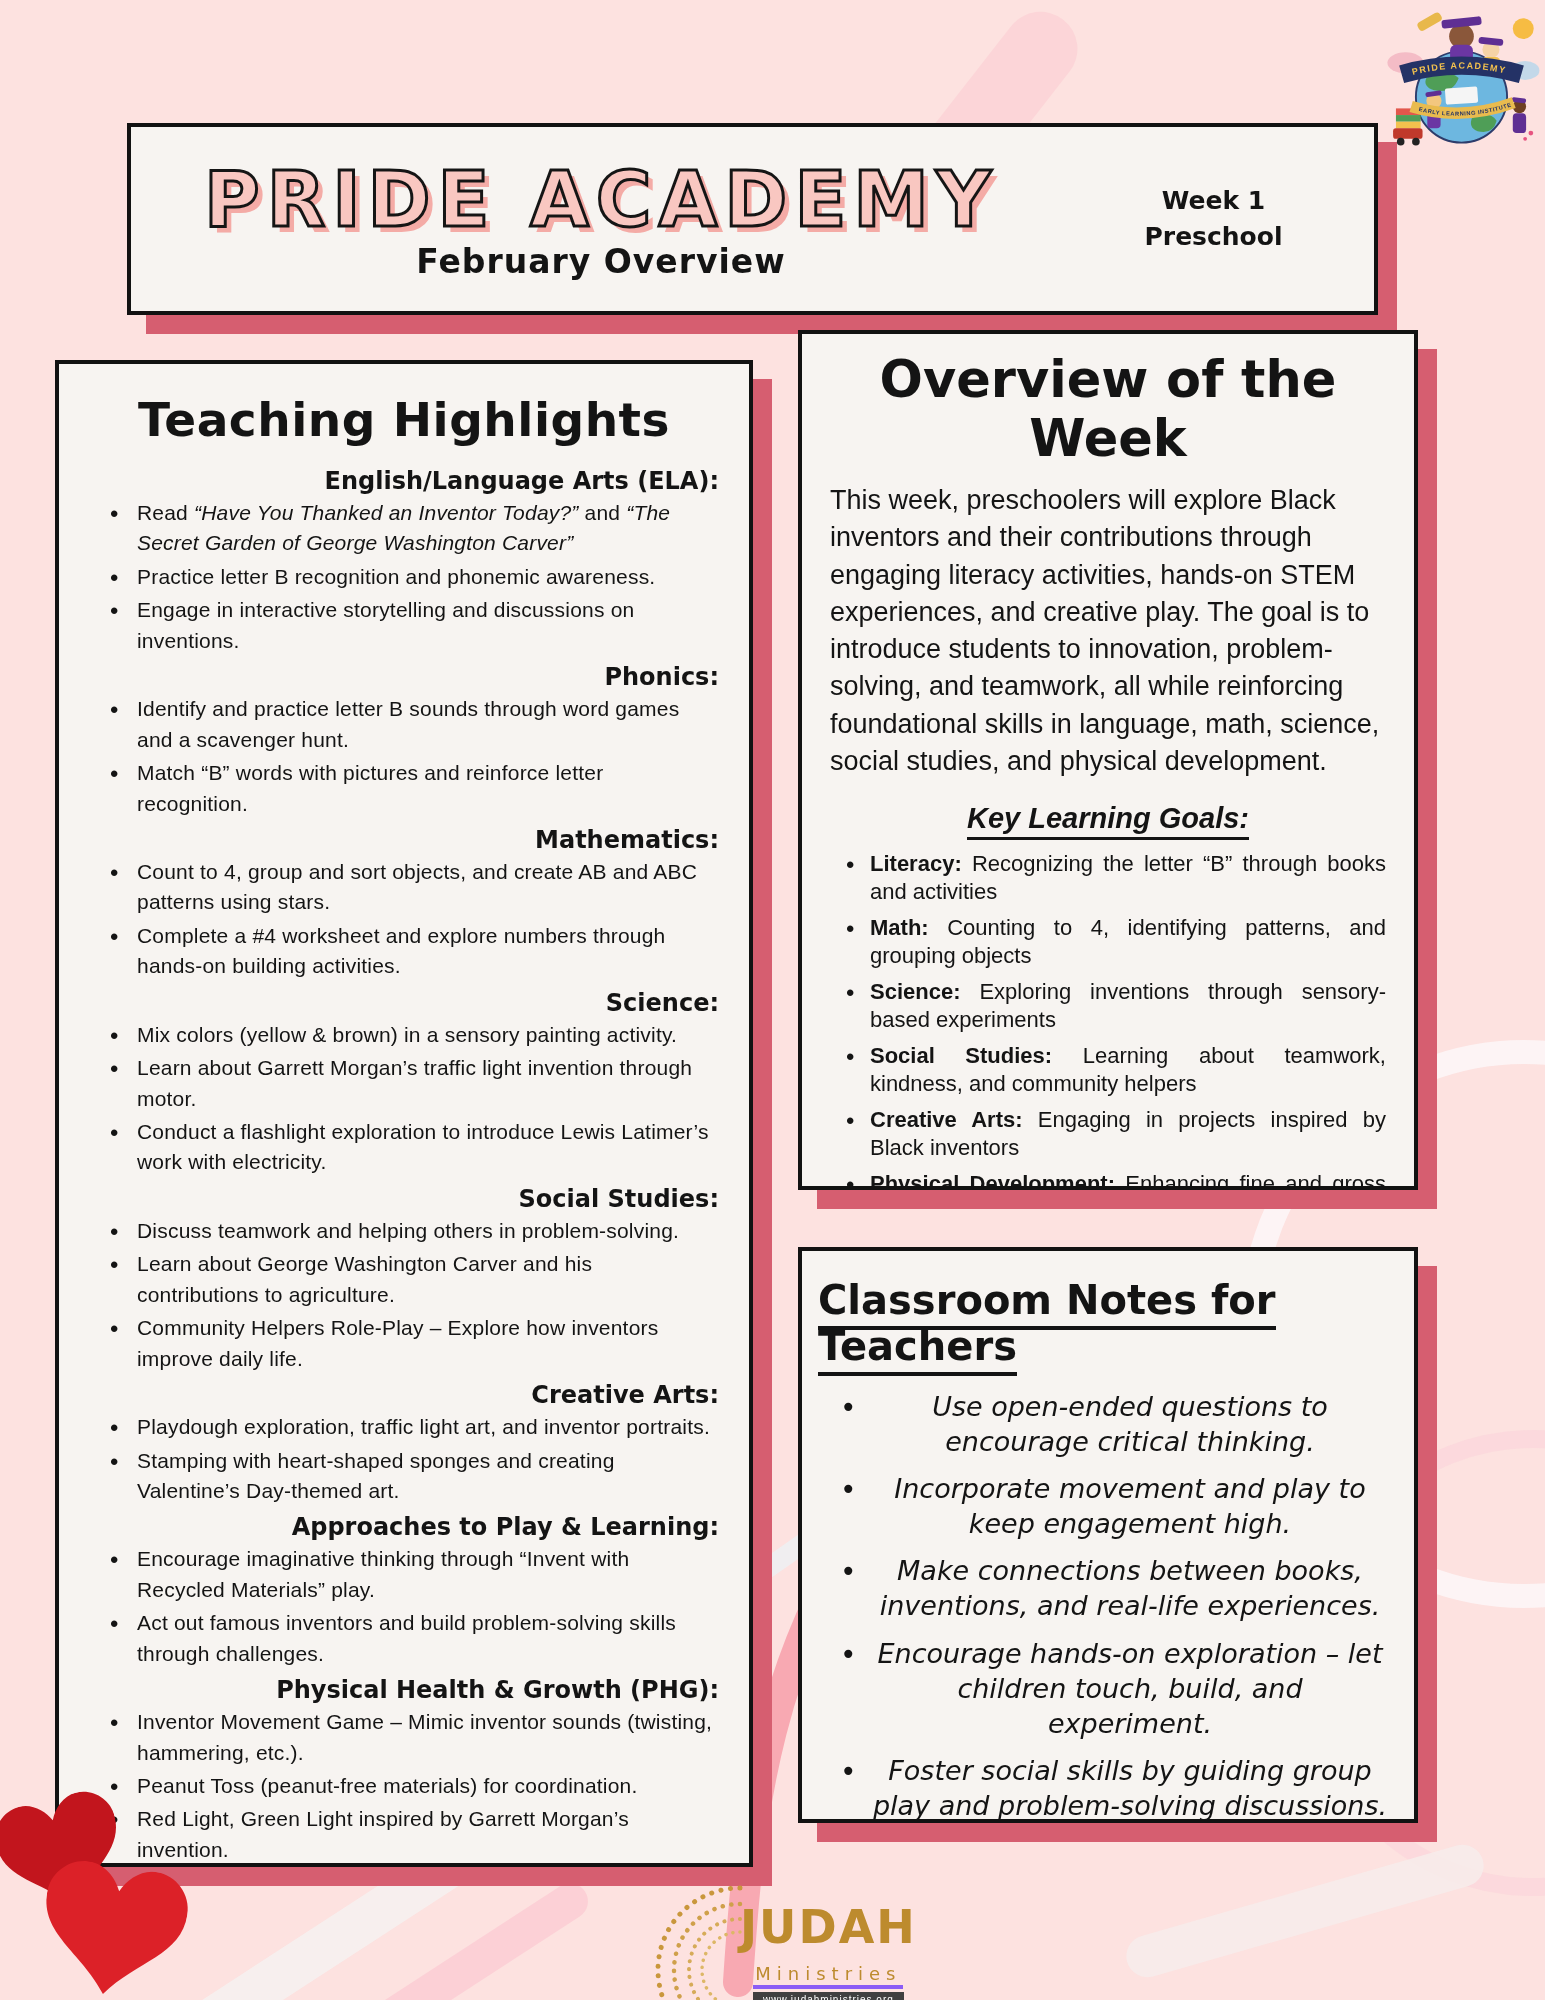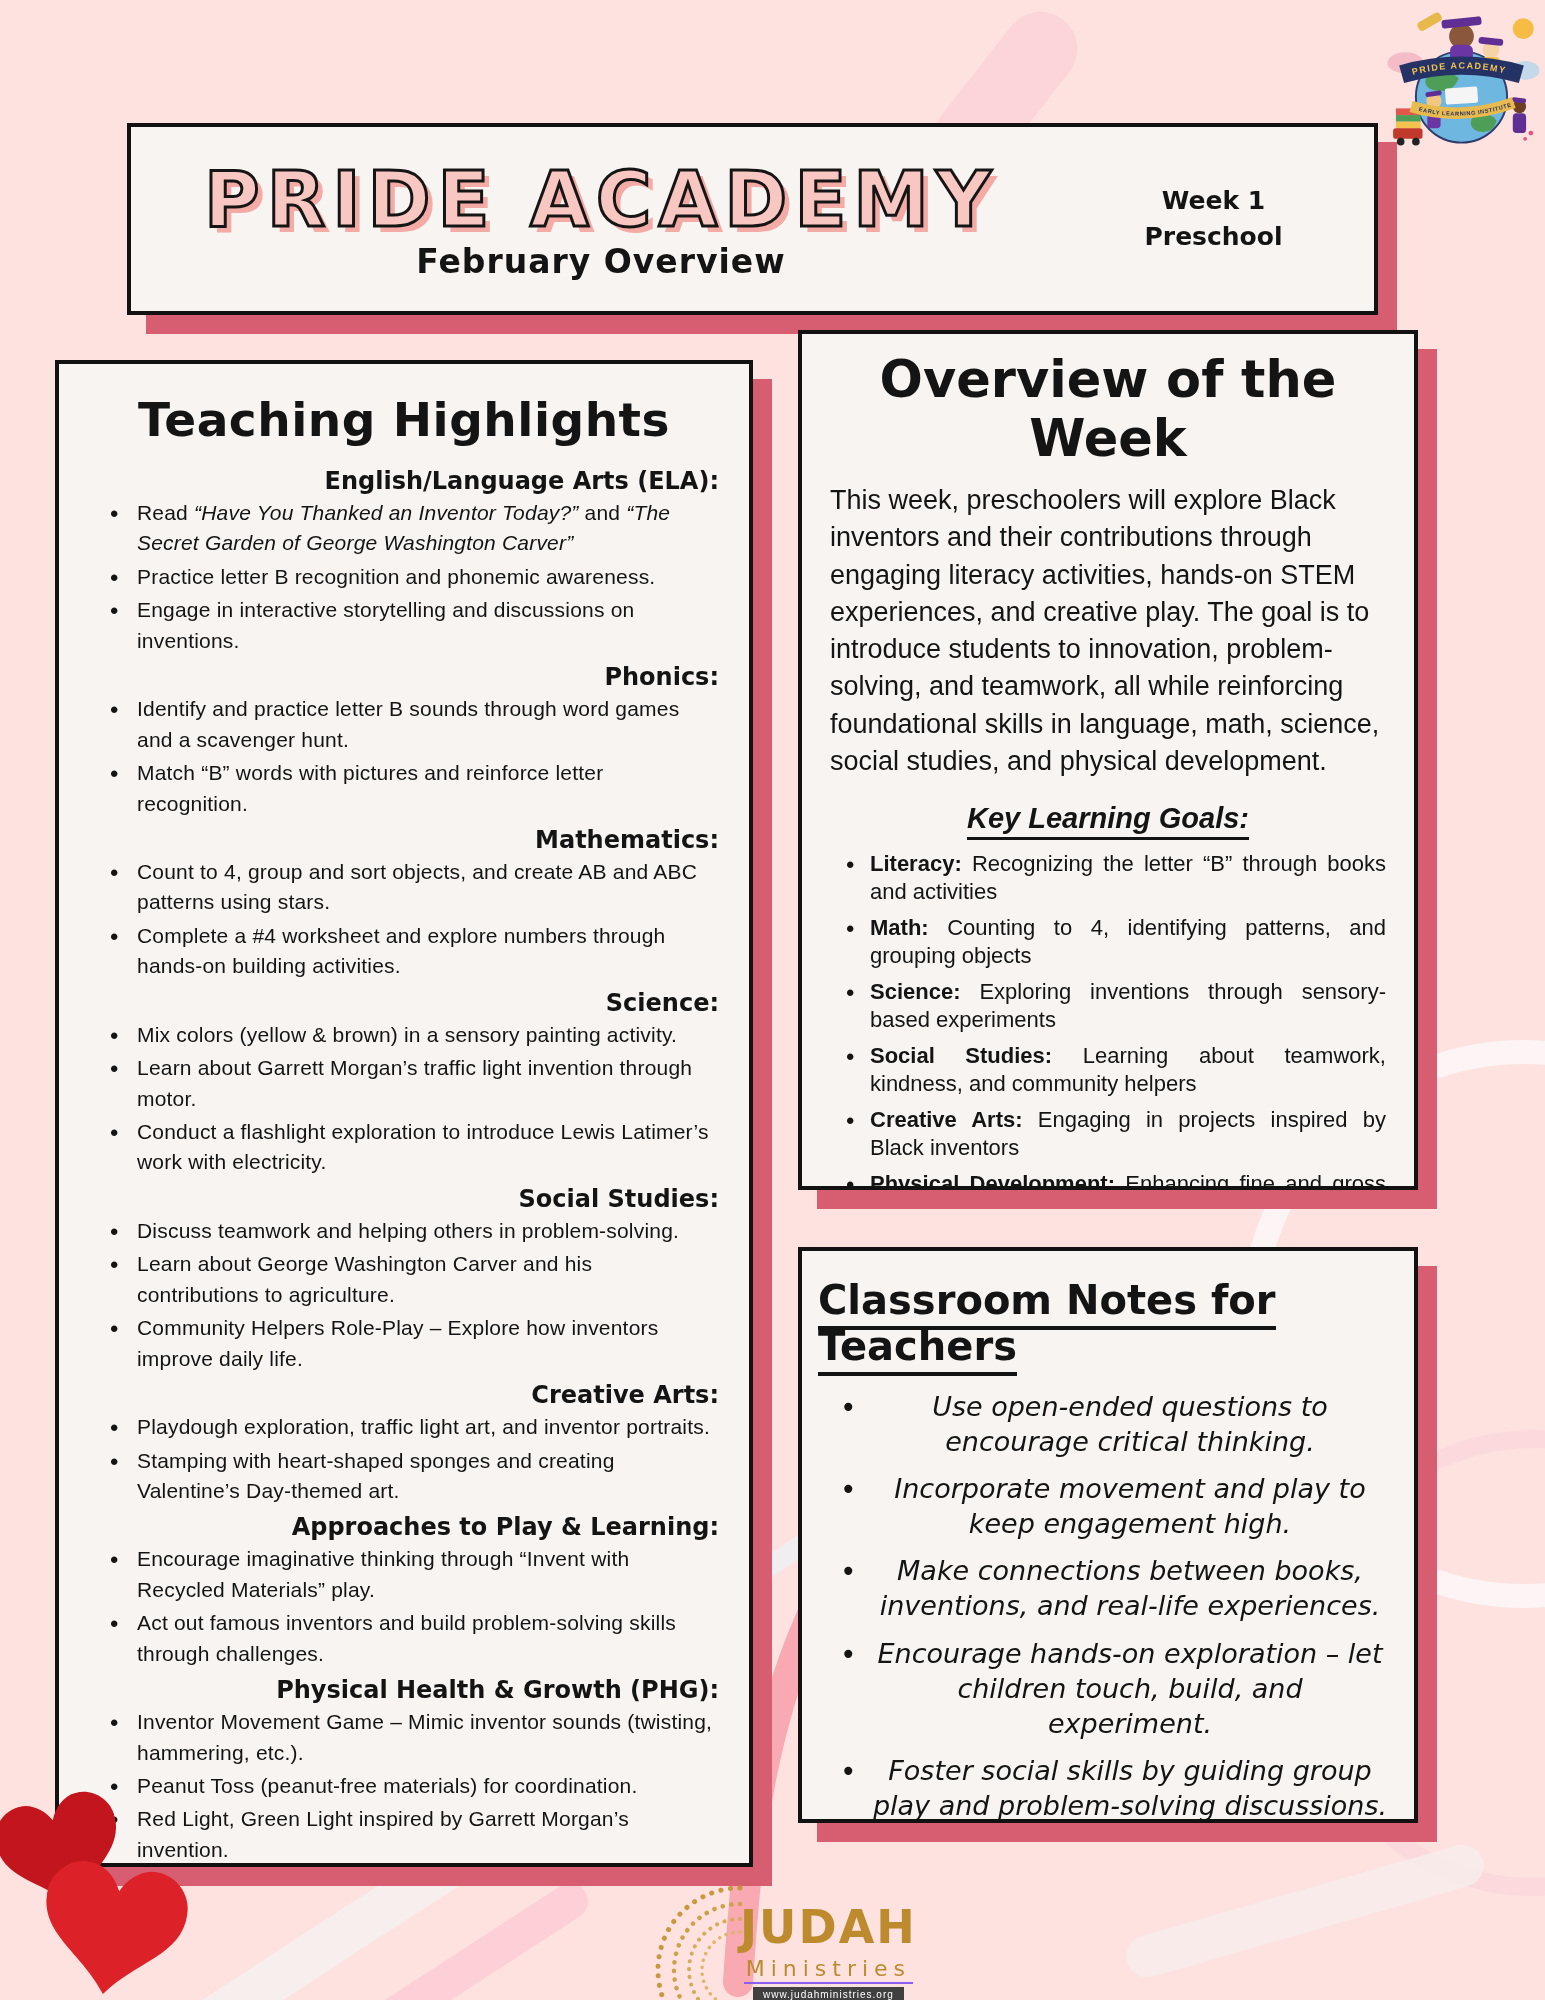--- a/index.html
+++ b/index.html
@@ -76,22 +76,22 @@
 
   
   .academy-logo{position:absolute;left:1378px;top:2px;width:167px;height:152px;z-index:6;}
 
   
   .judah{position:absolute;left:648px;top:1896px;width:320px;height:120px;z-index:3;}
   .judah-arcs{position:absolute;left:-12px;top:-14px;width:200px;height:178px;}
   .judah-text{position:absolute;left:92px;top:8px;text-align:center;}
   .judah-name{font-family:"DejaVu Sans",sans-serif;font-weight:bold;font-size:46px;line-height:1;
               color:#bd8b2e;letter-spacing:2px;}
-  .judah-sub{font-family:"DejaVu Sans",sans-serif;font-size:22px;color:#bd8b2e;letter-spacing:6px;
-             border-bottom:2px solid #8b5cf6;display:inline-block;padding:2px 2px 1px;margin-top:4px;}
+  .judah-sub{font-family:"DejaVu Sans",sans-serif;font-size:18px;color:#bd8b2e;letter-spacing:6px;
+             border-bottom:4px solid #8b5cf6;display:inline-block;padding:2px 2px 1px;margin-top:11px;}
   .judah-bar{background:#404040;color:#ffffff;font-size:10px;letter-spacing:1px;padding:2px 10px;
              margin-top:3px;display:inline-block;}
 </style>
 </head>
 <body>
 
 <div class="page">
 
   <div class="decor streak-top"></div>
   <div class="decor arc-right"></div>

